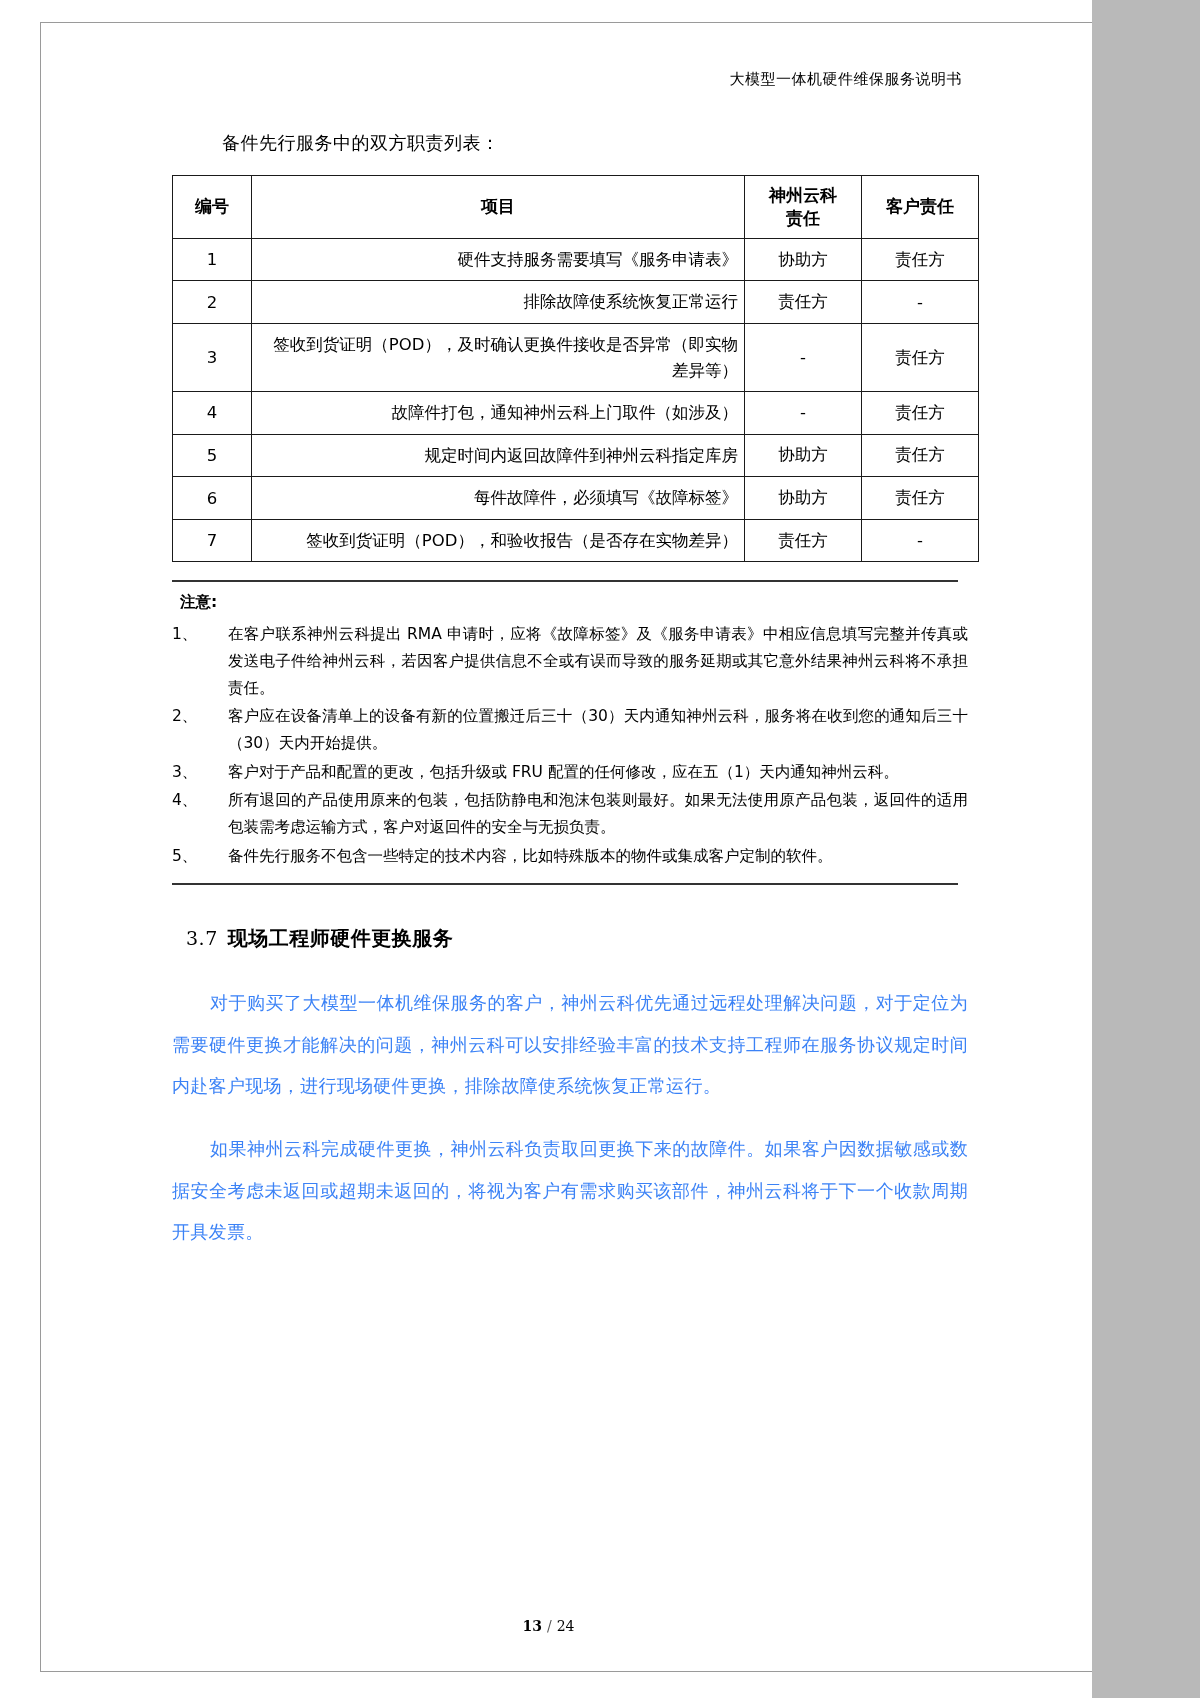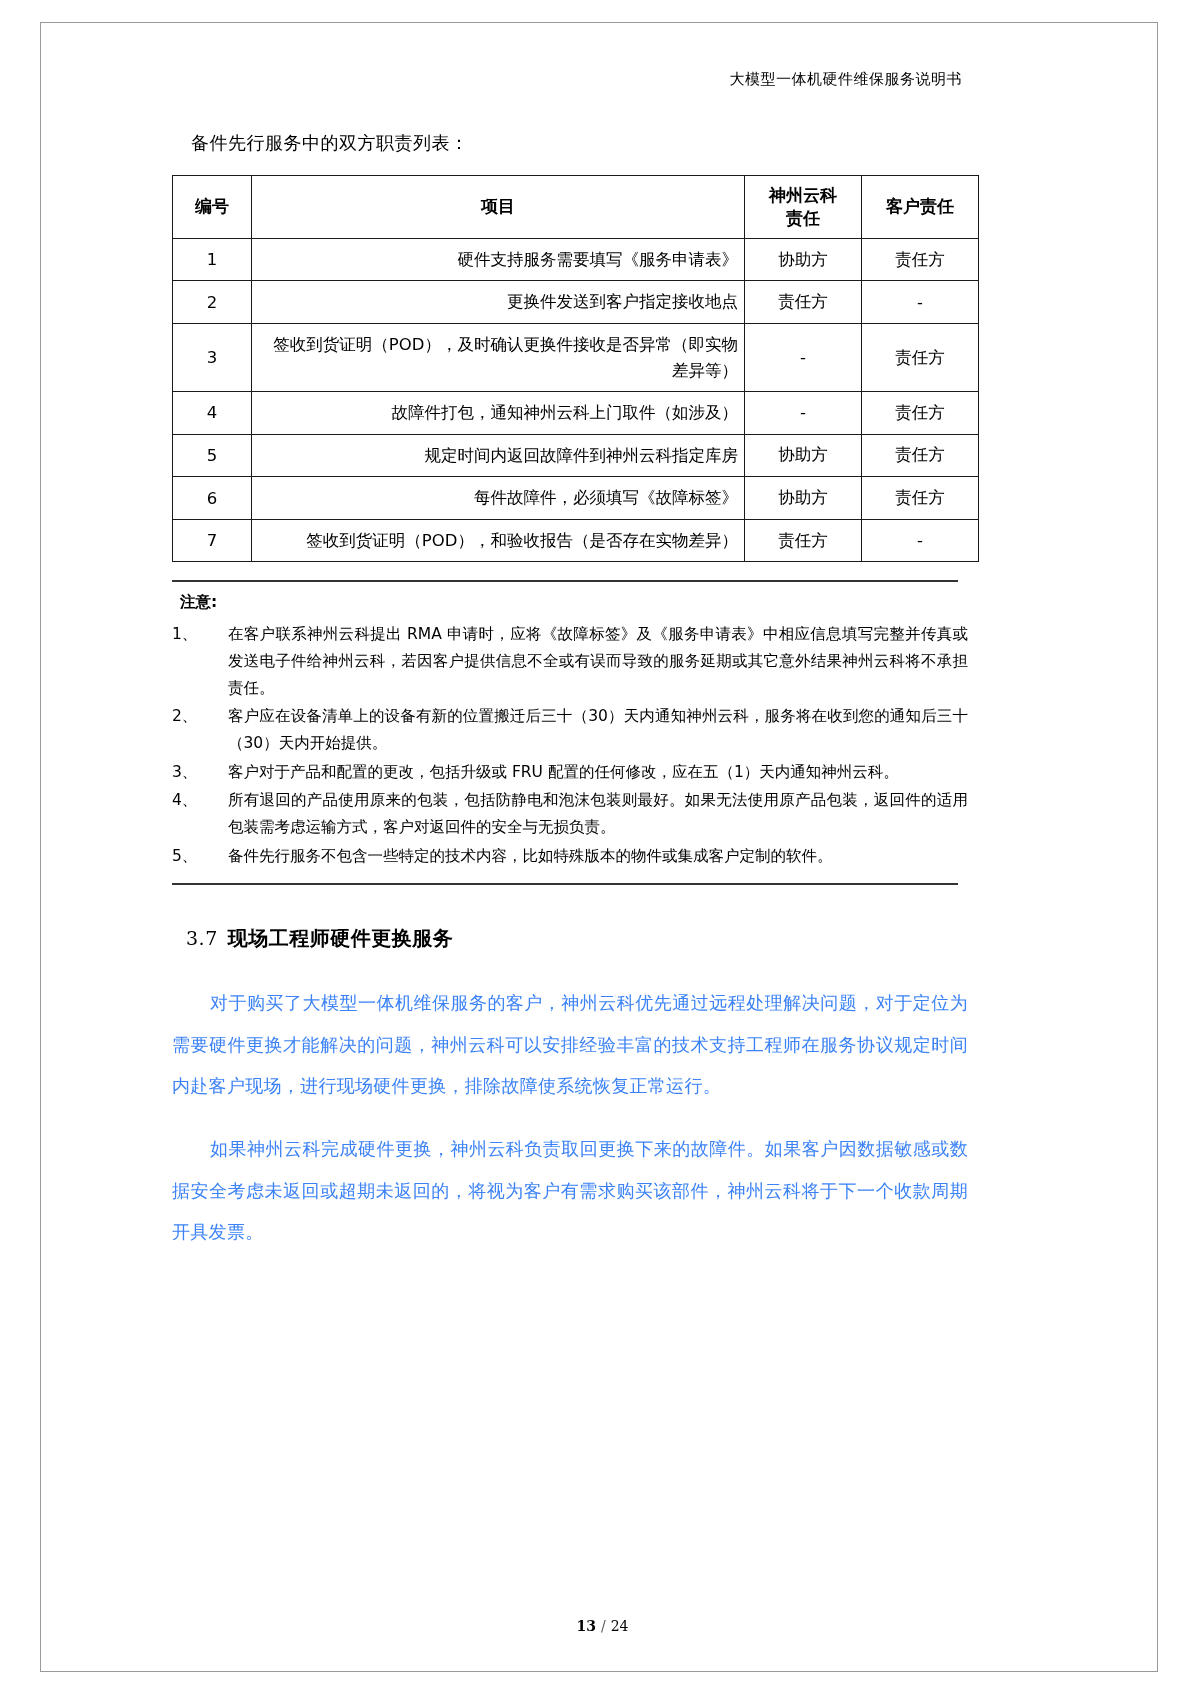--- a/index.html
+++ b/index.html
@@ -5,21 +5,21 @@
   html, body {
     margin: 0;
     padding: 0;
     background: #b9b9b9;
   }
   body {
     font-family: "DejaVu Sans", "Liberation Sans", sans-serif;
   }
   .page {
     position: relative;
-    width: 1200px;
+    width: 1092px;
     height: 1698px;
     background: #ffffff;
     box-sizing: border-box;
     overflow: hidden;
   }
   .page-border {
     position: absolute;
     left: 40px;
     top: 22px;
     width: 1118px;
@@ -38,21 +38,21 @@
     font-family: "DejaVu Serif", "Liberation Serif", serif;
     font-size: 15px;
     color: #000;
     letter-spacing: 0.5px;
     margin-bottom: 42px;
     padding-right: 6px;
   }
   .intro-line {
     font-size: 18px;
     color: #000;
-    margin-left: 23px;
+    margin-left: 54px;
     margin-bottom: 20px;
     letter-spacing: 0.5px;
   }
 
   table.resp {
     border-collapse: collapse;
     width: 786px;
     margin-left: 4px;
     table-layout: fixed;
   }
@@ -190,21 +190,21 @@
       </thead>
       <tbody>
         <tr>
           <td class="num">1</td>
           <td class="item">硬件支持服务需要填写《服务申请表》</td>
           <td class="resp-cell">协助方</td>
           <td class="resp-cell">责任方</td>
         </tr>
         <tr>
           <td class="num">2</td>
-          <td class="item">更换件发送到客户指定接收地点</td>
+          <td class="item">排除故障使系统恢复正常运行</td>
           <td class="resp-cell">责任方</td>
           <td class="resp-cell">-</td>
         </tr>
         <tr>
           <td class="num">3</td>
           <td class="item">签收到货证明（POD），及时确认更换件接收是否异常（即实物差异等）</td>
           <td class="resp-cell">-</td>
           <td class="resp-cell">责任方</td>
         </tr>
         <tr>

